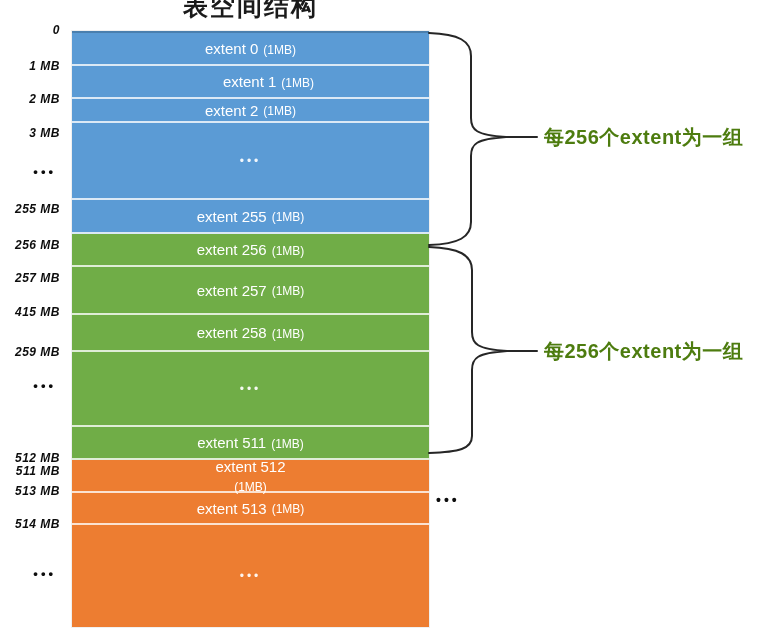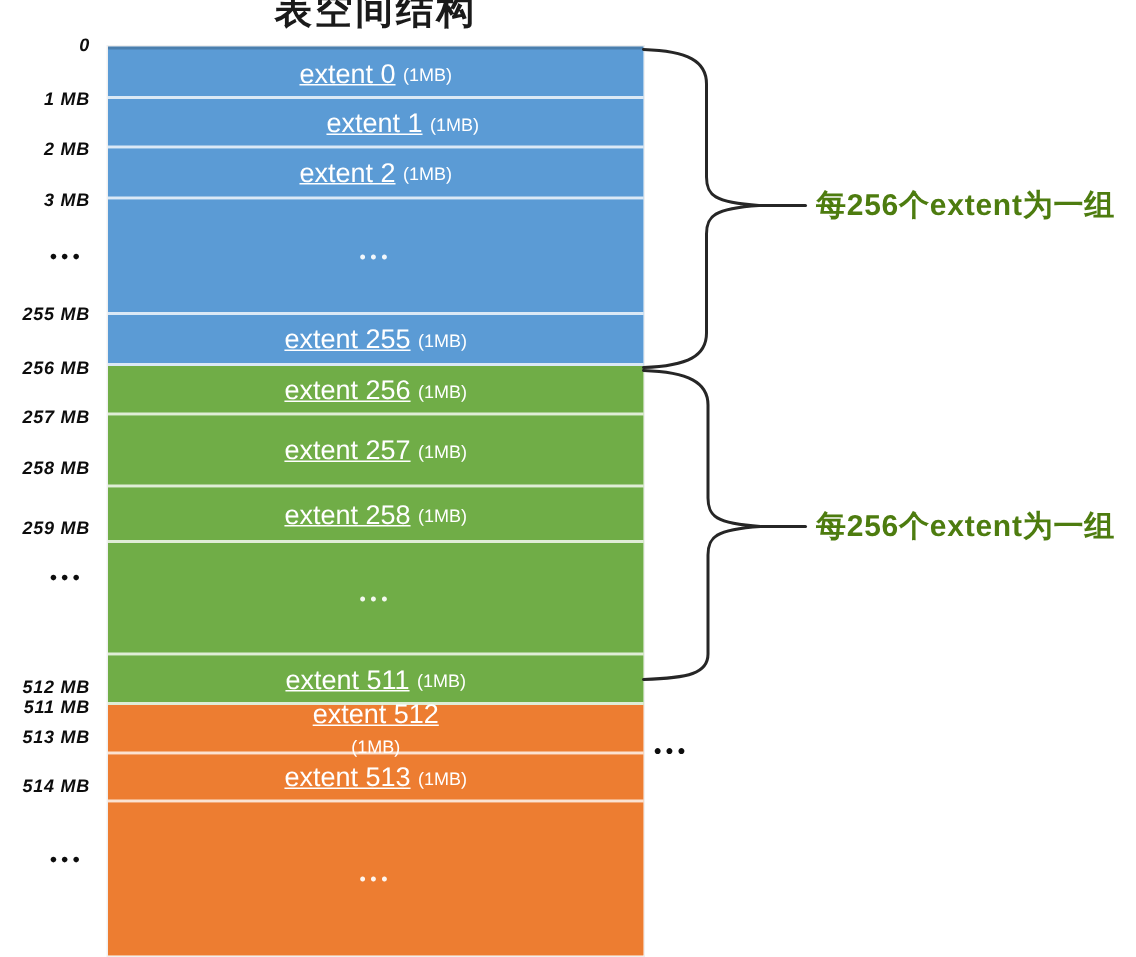--- a/index.html
+++ b/index.html
@@ -31,21 +31,21 @@
     position:absolute; left:72px; top:31px; width:357px;
     box-shadow:0 0 0 1px rgba(0,0,0,0.06);
   }
   .row {
     box-sizing:border-box; width:100%;
     display:flex; align-items:center; justify-content:center; gap:5px;
     border-bottom:2px solid rgba(255,255,255,0.78);
   }
   .row:first-child { border-top:2px solid rgba(0,0,0,0.18); }
   .row:last-child  { border-bottom:none; }
-  .extent-label { color:#ffffff; font-size:18px; line-height:1;text-decoration:underline; }
+  .extent-label { color:#ffffff; font-size:15px; line-height:1; }
   .extent-size  { color:#ffffff; font-size:12px; line-height:1; margin-top:2px; }
   .row-dots {
     color:rgba(255,255,255,0.92); font-size:12px; letter-spacing:3px; line-height:1;
   }
 
   
   .overlay { position:absolute; left:0; top:0; width:757px; height:638px; pointer-events:none; }
   .overlay path { stroke:#262626; stroke-width:2; fill:none; stroke-linecap:round; }
 
   
@@ -68,40 +68,40 @@
 
   <div class="axis">
       <div class="axis-label" style="top: 30px;">0</div>
       <div class="axis-label" style="top: 66px;">1 MB</div>
       <div class="axis-label" style="top: 99px;">2 MB</div>
       <div class="axis-label" style="top: 133px;">3 MB</div>
       <div class="axis-label axis-dots" style="top: 171px;">•••</div>
       <div class="axis-label" style="top: 209px;">255 MB</div>
       <div class="axis-label" style="top: 245px;">256 MB</div>
       <div class="axis-label" style="top: 278px;">257 MB</div>
-      <div class="axis-label" style="top: 312px;">258 MB</div>
+      <div class="axis-label" style="top: 312px;">415 MB</div>
       <div class="axis-label" style="top: 352px;">259 MB</div>
       <div class="axis-label axis-dots" style="top: 385px;">•••</div>
       <div class="axis-label" style="top: 423px; margin-top: 48px;">511 MB</div>
       <div class="axis-label" style="top: 458px;">512 MB</div>
       <div class="axis-label" style="top: 491px;">513 MB</div>
       <div class="axis-label" style="top: 524px;">514 MB</div>
       <div class="axis-label axis-dots" style="top: 573px;">•••</div>
     </div>
 
   <div class="stack">
       <div class="row" style="height: 35px; background: rgb(91, 155, 213);">
         <span class="extent-label">extent 0</span>
         <span class="extent-size">(1MB)</span>
       </div>
       <div class="row" style="height: 33px; background: rgb(91, 155, 213); padding-left: 36px;">
         <span class="extent-label">extent 1</span>
         <span class="extent-size">(1MB)</span>
       </div>
-      <div class="row" style="height: 34px; background: rgb(91, 155, 213);">
+      <div class="row" style="height: 24px; background: rgb(91, 155, 213);">
         <span class="extent-label">extent 2</span>
         <span class="extent-size">(1MB)</span>
       </div>
       <div class="row" style="height: 77px; background: rgb(91, 155, 213);">
         <span class="row-dots">•••</span>
       </div>
       <div class="row" style="height: 34px; background: rgb(91, 155, 213);">
         <span class="extent-label">extent 255</span>
         <span class="extent-size">(1MB)</span>
       </div>

